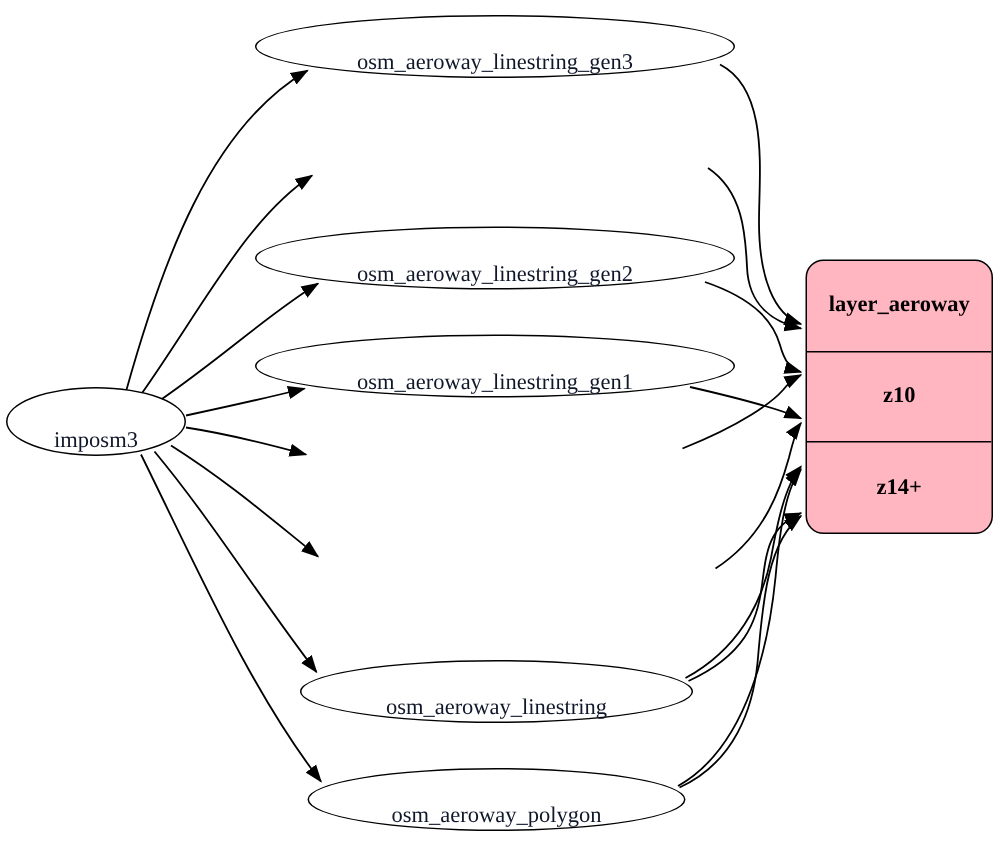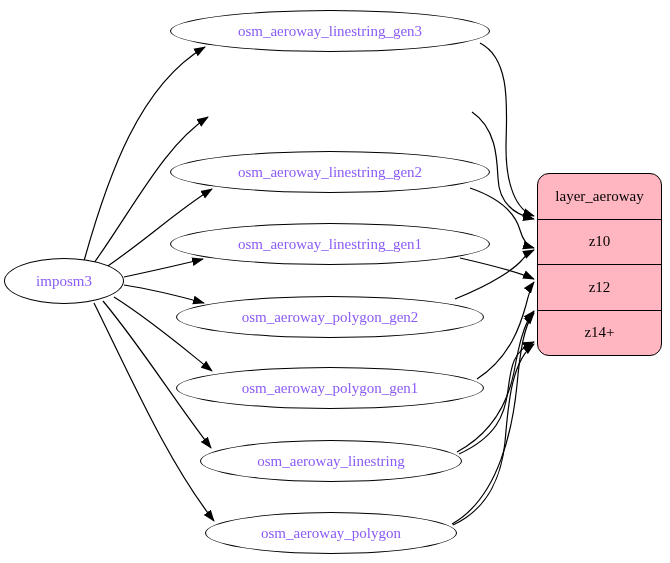--- a/index.html
+++ b/index.html
@@ -22,39 +22,40 @@
     stroke: #000000;
     stroke-width: 1.2;
   }
   .enode {
     position: absolute;
     box-sizing: border-box;
     background: #ffffff;
     border: 1.3px solid #000000;
     border-radius: 50%;
     display: flex;
-    align-items: center;
+    align-items: flex-end;
     justify-content: center;
     font-size: 15px;
-    color: #8b5cf6;
+    color: #0f172a;
     z-index: 2;
     white-space: nowrap;
   }
   .record {
     position: absolute;
     box-sizing: border-box;
     left: 537px; top: 173px;
     width: 125px; height: 183px;
     background: #ffb6c1;
     border: 1.5px solid #000000;
     border-radius: 12px;
     display: flex;
     flex-direction: column;
     z-index: 2;
     overflow: hidden;
+    font-weight: bold;
   }
   .rrow {
     flex: 1;
     display: flex;
     align-items: center;
     justify-content: center;
     font-size: 15px;
     color: #000000;
   }
   .rrow + .rrow { border-top: 1.2px solid #000000; }
@@ -98,33 +99,26 @@
 
   <div class="enode" style="left:170px; top:10px; width:320px; height:42px;">
     <span>osm_aeroway_linestring_gen3</span>
   </div>
   <div class="enode" style="left:170px; top:151px; width:320px; height:42px;">
     <span>osm_aeroway_linestring_gen2</span>
   </div>
   <div class="enode" style="left:170px; top:223px; width:320px; height:42px;">
     <span>osm_aeroway_linestring_gen1</span>
   </div>
-  <div class="enode" style="left:176px; top:296px; width:308px; height:42px;">
-    <span>osm_aeroway_polygon_gen2</span>
-  </div>
-  <div class="enode" style="left:176px; top:367px; width:308px; height:42px;">
-    <span>osm_aeroway_polygon_gen1</span>
-  </div>
   <div class="enode" style="left:205px; top:512px; width:252px; height:42px;">
     <span>osm_aeroway_polygon</span>
   </div>
   <div class="enode" style="left:200px; top:440px; width:262px; height:42px;">
     <span>osm_aeroway_linestring</span>
   </div>
 
   <div class="record">
     <div class="rrow">layer_aeroway</div>
     <div class="rrow">z10</div>
-    <div class="rrow">z12</div>
     <div class="rrow">z14+</div>
   </div>
 
 </div>
 
 </body></html>

